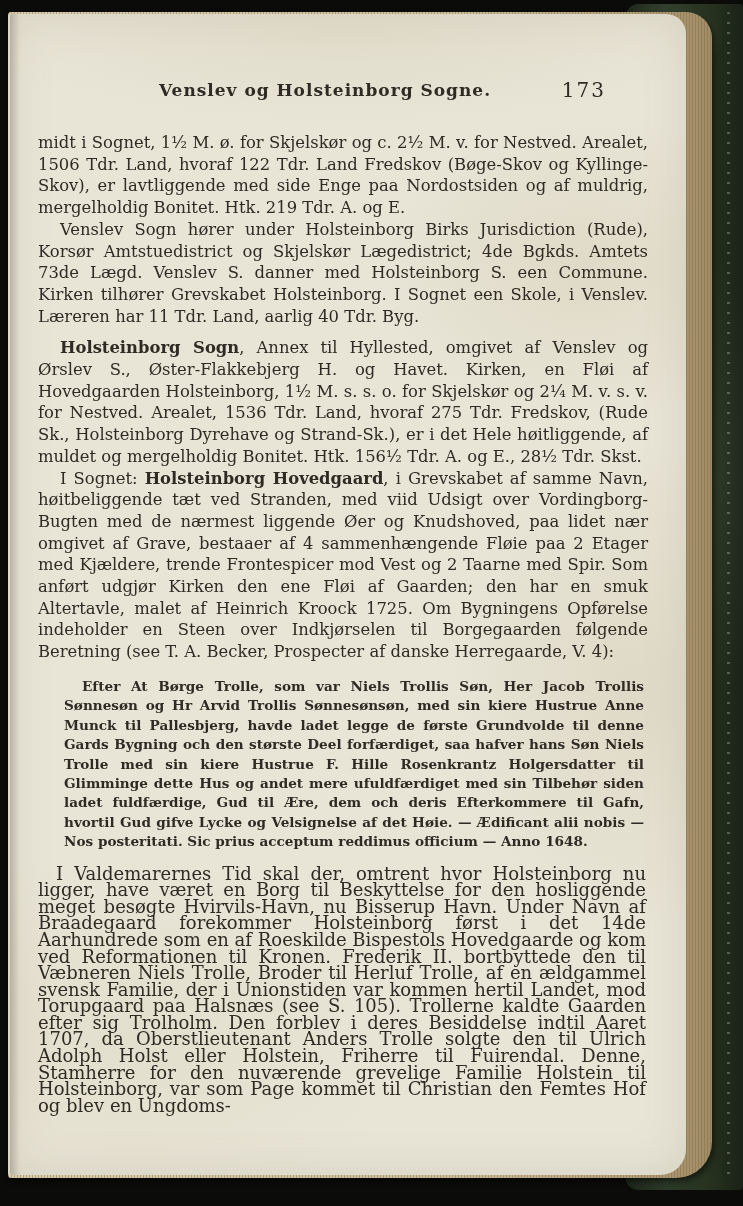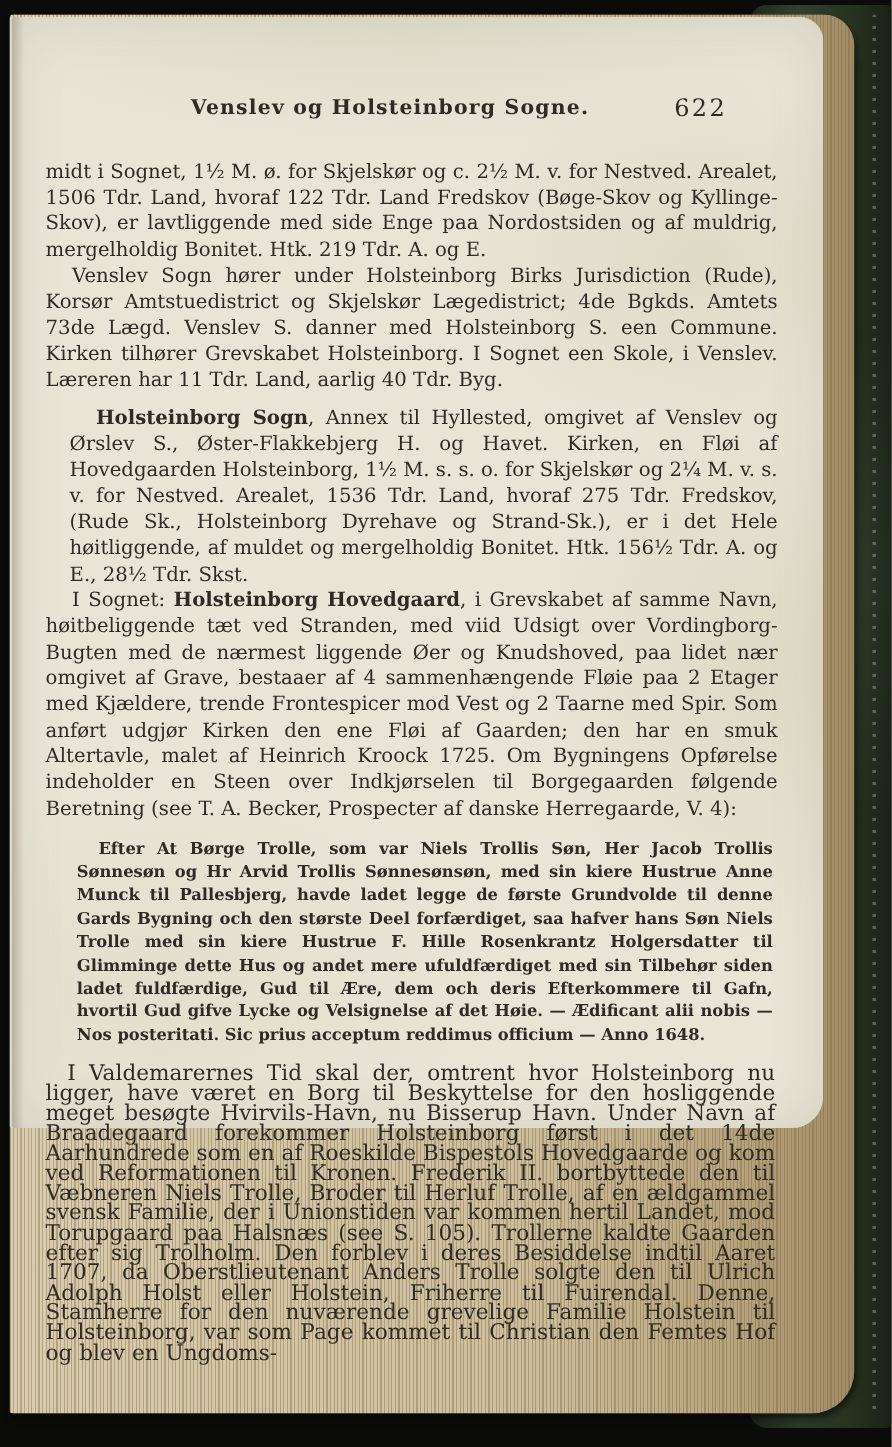--- a/index.html
+++ b/index.html
@@ -29,21 +29,21 @@
   .page-edges{
     position:absolute;left:8px;top:12px;width:704px;height:1166px;
     border-radius:3px 26px 36px 3px;
     background:
       repeating-linear-gradient(90deg, rgba(125,98,60,0.40) 0 1px, rgba(0,0,0,0) 1px 3px),
       linear-gradient(90deg,#d8cdb0 0%, #cdbf9e 60%, #b8a680 85%, #a08c66 100%);
     box-shadow: 2px 3px 6px rgba(0,0,0,0.55);
   }
   
   .paper{
-    position:absolute;left:8px;top:14px;width:678px;height:926px;
+    position:absolute;left:8px;top:14px;width:678px;height:1161px;
     background-color:#e8e5d7;
     background-image:
       radial-gradient(ellipse 300px 220px at 85% 22%, rgba(203,193,162,0.30), transparent 70%),
       radial-gradient(ellipse 260px 340px at 92% 58%, rgba(198,188,156,0.28), transparent 72%),
       radial-gradient(ellipse 420px 260px at 18% 88%, rgba(212,205,178,0.25), transparent 70%),
       radial-gradient(ellipse 500px 120px at 50% 2%, rgba(210,203,178,0.30), transparent 75%);
     border-radius:2px 20px 26px 2px;
     box-shadow: inset 0 0 46px rgba(118,106,76,0.16);
   }
   .crease{
@@ -66,21 +66,21 @@
   }
   .page-number{
     position:absolute;right:42px;top:-2px;
     font-size:20px;letter-spacing:2px;font-weight:normal;
   }
   .body-para{
     margin:0;font-size:16.4px;line-height:21.7px;
     text-align:justify;
   }
   .indent{text-indent:22px;}
-  .section-start{margin-top:10px;margin-left:20px;}
+  .section-start{margin-top:10px;}
   .lead-bold{font-weight:bold;}
   .spaced{letter-spacing:3.5px;}
   .quote{
     margin:14px 4px 0 26px;
     font-size:13.6px;line-height:19.4px;
     font-weight:bold;text-align:justify;text-indent:18px;
   }
   .small-para{
     margin:14px 2px 0 0;
     font-size:18px;line-height:16.6px;
@@ -96,21 +96,21 @@
 
 <div class="page-edges"></div>
 
 <div class="paper">
   <div class="crease"></div>
 
   <div class="page-inner">
 
     <div class="page-header">
       <span class="running-title">Venslev og Holsteinborg Sogne.</span>
-      <span class="page-number">622</span>
+      <span class="page-number">173</span>
     </div>
 
     <p class="body-para">midt i Sognet, 1¹⁄₂ M. ø. for Skjelskør og c. 2¹⁄₂ M. v. for Nestved. Arealet, 1506 Tdr. Land, hvoraf 122 Tdr. Land Fredskov (Bøge-Skov og Kyllinge-Skov), er lavtliggende med side Enge paa Nordostsiden og af muldrig, mergelholdig Bonitet. Htk. 219 Tdr. A. og E.</p>
 
 
 
     <p class="body-para indent">Venslev Sogn hører under Holsteinborg Birks Jurisdiction (Rude), Korsør Amtstuedistrict og Skjelskør Lægedistrict; 4de Bgkds. Amtets 73de Lægd. Venslev S. danner med Holsteinborg S. een Commune. Kirken tilhører Grevskabet Holsteinborg. I Sognet een Skole, i Venslev. Læreren har 11 Tdr. Land, aarlig 40 Tdr. Byg.</p>
 
     <p class="body-para indent section-start"><span class="lead-bold">Holsteinborg Sogn</span><span>, Annex til Hyllested, omgivet af Venslev og Ørslev S., Øster-Flakkebjerg H. og Havet. Kirken, en Fløi af Hovedgaarden Holsteinborg, 1¹⁄₂ M. s. s. o. for Skjelskør og 2¹⁄₄ M. v. s. v. for Nestved. Arealet, 1536 Tdr. Land, hvoraf 275 Tdr. Fredskov, (Rude Sk., Holsteinborg Dyrehave og Strand-Sk.), er i det Hele høitliggende, af muldet og mergelholdig Bonitet. Htk. 156¹⁄₂ Tdr. A. og E., 28¹⁄₂ Tdr. Skst.</span></p>
 

